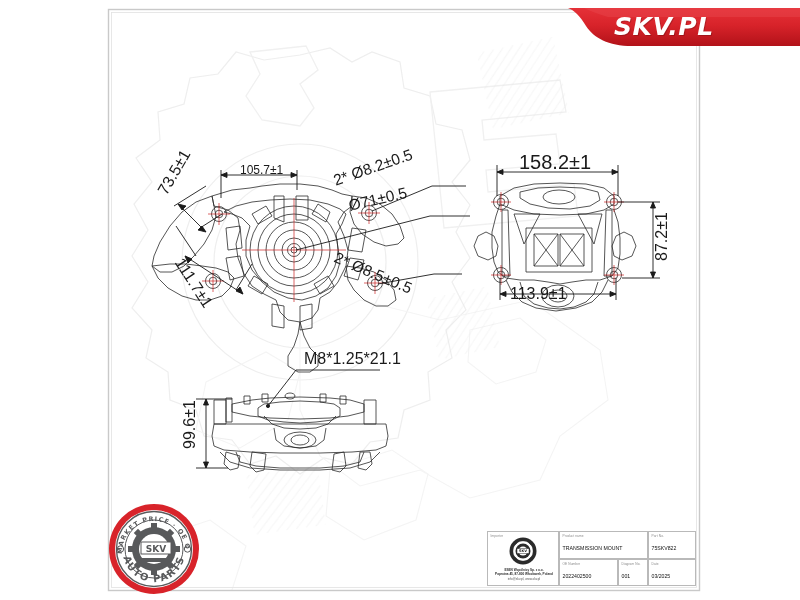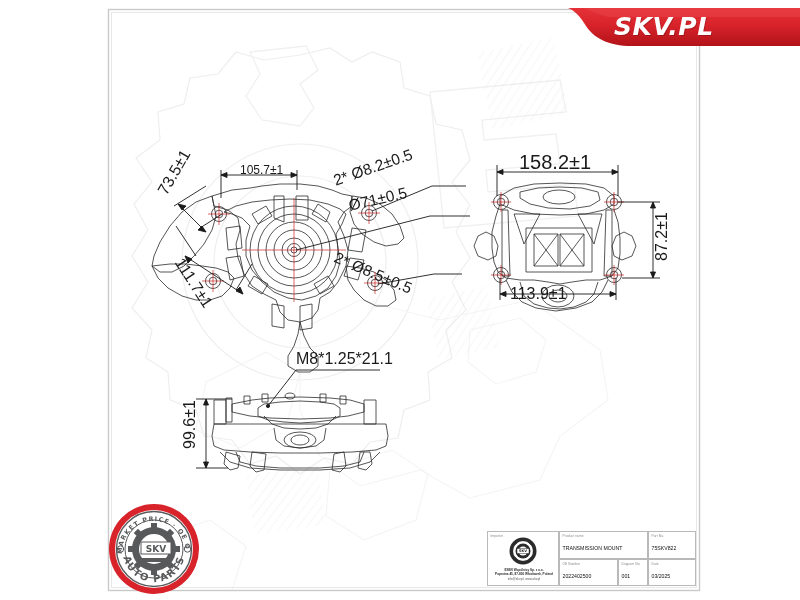--- a/index.html
+++ b/index.html
@@ -442,21 +442,21 @@
 
     <g stroke="#1a1a1a" stroke-width="0.9" fill="none">
       <line x1="196" y1="399" x2="232" y2="399"></line>
       <line x1="196" y1="468" x2="228" y2="468"></line>
       <line x1="206" y1="399" x2="206" y2="468"></line>
       <path d="M206 399 L203.5 405 L208.5 405 Z" fill="#1a1a1a"></path>
       <path d="M206 468 L203.5 462 L208.5 462 Z" fill="#1a1a1a"></path>
     </g>
   </svg>
 
-  <div class="dimtext" style="left:296px; top:350px; font-size:16px;">M8*1.25*21.1</div>
+  <div class="dimtext" style="left:304px; top:350px; font-size:16px;">M8*1.25*21.1</div>
 
   <div class="dimtext" style="left:190px; top:440px; font-size:16px;
               transform:rotate(-90deg); transform-origin: 0 50%;">99.6±1</div>
 
   <div id="badge">
     <svg width="92" height="92" viewBox="0 0 92 92">
       <defs>
         <path id="arcTop" d="M 14 50 A 32 32 0 0 1 78 50" fill="none"></path>
         <path id="arcBot" d="M 15 48 A 31 31 0 0 0 77 48" fill="none"></path>
       </defs>

